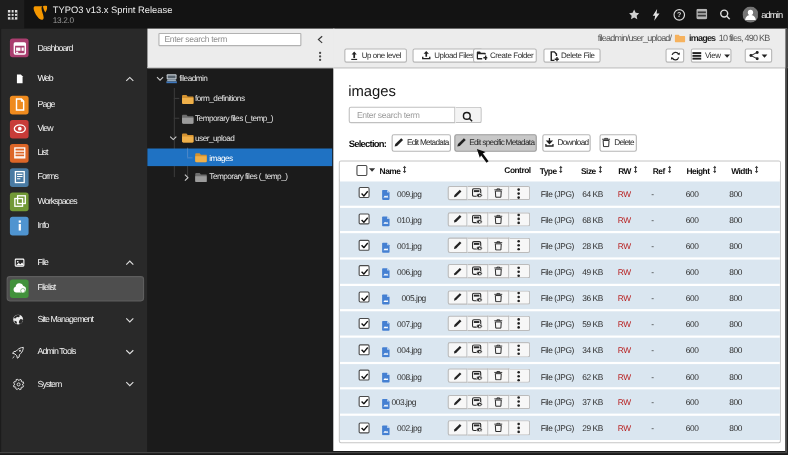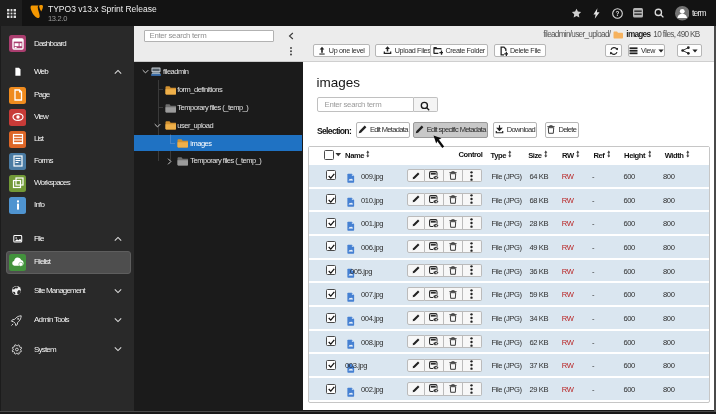--- a/index.html
+++ b/index.html
@@ -87,21 +87,21 @@
   <svg class="abs" style="left:654px;top:7.8px" width="10.5" height="10.5" viewBox="0 0 24 24">
       <circle cx="10" cy="10" r="7.2" fill="none" stroke="#dcdcdc" stroke-width="3"></circle>
       <line x1="15.5" y1="15.5" x2="21.5" y2="21.5" stroke="#dcdcdc" stroke-width="3"></line>
     </svg>
 
   <svg class="abs" style="left:674.5px;top:6px" width="14.5" height="14.5" viewBox="0 0 30 30">
     <circle cx="15" cy="15" r="15" fill="#757575"></circle>
     <circle cx="15" cy="11" r="5" fill="#fff"></circle>
     <path d="M5 25c1-7 6-9 10-9s9 2 10 9z" fill="#fff"></path>
   </svg>
-  <div class="abs" style="left:692px;top:8px;font-size:8.5px;letter-spacing:-0.8px;color:#ededed;">term</div>
+  <div class="abs" style="left:692px;top:8px;font-size:8.5px;letter-spacing:-0.8px;color:#ededed;">admin</div>
 
   <div id="modmenu" class="abs"></div>
   <div id="mm-items">
       <div class="abs" style="left:9px;top:35.3px;width:17px;height:17px;border-radius:2.5px;background:#aa3e6f"></div>
       <svg class="abs" style="left:11.5px;top:37.8px" width="12" height="12" viewBox="0 0 12 12">
         <rect x="1" y="1" width="10" height="10" rx="1" fill="none" stroke="#fff" stroke-width="1.4"></rect>
         <rect x="1" y="1" width="10" height="2.6" fill="#fff"></rect>
         <rect x="2.6" y="5.2" width="4" height="3" fill="#fff"></rect>
         <rect x="7.6" y="5.2" width="2" height="3" fill="#fff"></rect>
         <rect x="2.6" y="9" width="2" height="1.2" fill="#fff"></rect>
@@ -594,21 +594,21 @@
         <div class="cb" style="left:17px;top:5.5px;">
           <svg style="position:absolute;left:1px;top:1.5px" width="7" height="6" viewBox="0 0 10 8">
             <path d="M1 4l3 3 5-6" fill="none" stroke="#111" stroke-width="1.8"></path>
           </svg>
         </div>
         <div style="position:absolute;left:38px;top:5px;"><svg width="7.5" height="10.5" viewBox="0 0 10 13">
             <path d="M0.5 1.5c0-.6.4-1 1-1h5L9.5 3.5v8c0 .6-.4 1-1 1h-7c-.6 0-1-.4-1-1z" fill="#4580d2"></path>
             <path d="M6.5 0.5L9.5 3.5h-3z" fill="#b8d0f0"></path>
             <path d="M2 9.5l2-2.4 1.4 1.2 1.2-1.4 1.4 2.6z" fill="#fff"></path>
           </svg></div>
-        <div class="cell" style="left:41px;text-align:right;">005.jpg</div>
+        <div class="cell" style="left:56px;text-align:right;">005.jpg</div>
         <div class="ctrl-group">
           <div class="ctrl-btn">
             <svg width="8" height="8" viewBox="0 0 12 12">
               <path d="M1 11l0.8-3L9 0.8 11.2 3 4 10.2z" fill="#222"></path>
             </svg>
           </div>
           <div class="ctrl-btn">
             <svg width="9.5" height="9" viewBox="0 0 14 13">
               <rect x="0.8" y="0.8" width="11" height="10" rx="2" fill="none" stroke="#2a2a2a" stroke-width="1.5"></rect>
               <rect x="2.6" y="2.6" width="7.4" height="2.6" fill="#2a2a2a"></rect>
@@ -782,21 +782,21 @@
         <div class="cb" style="left:17px;top:5.5px;">
           <svg style="position:absolute;left:1px;top:1.5px" width="7" height="6" viewBox="0 0 10 8">
             <path d="M1 4l3 3 5-6" fill="none" stroke="#111" stroke-width="1.8"></path>
           </svg>
         </div>
         <div style="position:absolute;left:38px;top:5px;"><svg width="7.5" height="10.5" viewBox="0 0 10 13">
             <path d="M0.5 1.5c0-.6.4-1 1-1h5L9.5 3.5v8c0 .6-.4 1-1 1h-7c-.6 0-1-.4-1-1z" fill="#4580d2"></path>
             <path d="M6.5 0.5L9.5 3.5h-3z" fill="#b8d0f0"></path>
             <path d="M2 9.5l2-2.4 1.4 1.2 1.2-1.4 1.4 2.6z" fill="#fff"></path>
           </svg></div>
-        <div class="cell" style="left:36px;">003.jpg</div>
+        <div class="cell" style="left:47px;">003.jpg</div>
         <div class="ctrl-group">
           <div class="ctrl-btn">
             <svg width="8" height="8" viewBox="0 0 12 12">
               <path d="M1 11l0.8-3L9 0.8 11.2 3 4 10.2z" fill="#222"></path>
             </svg>
           </div>
           <div class="ctrl-btn">
             <svg width="9.5" height="9" viewBox="0 0 14 13">
               <rect x="0.8" y="0.8" width="11" height="10" rx="2" fill="none" stroke="#2a2a2a" stroke-width="1.5"></rect>
               <rect x="2.6" y="2.6" width="7.4" height="2.6" fill="#2a2a2a"></rect>

